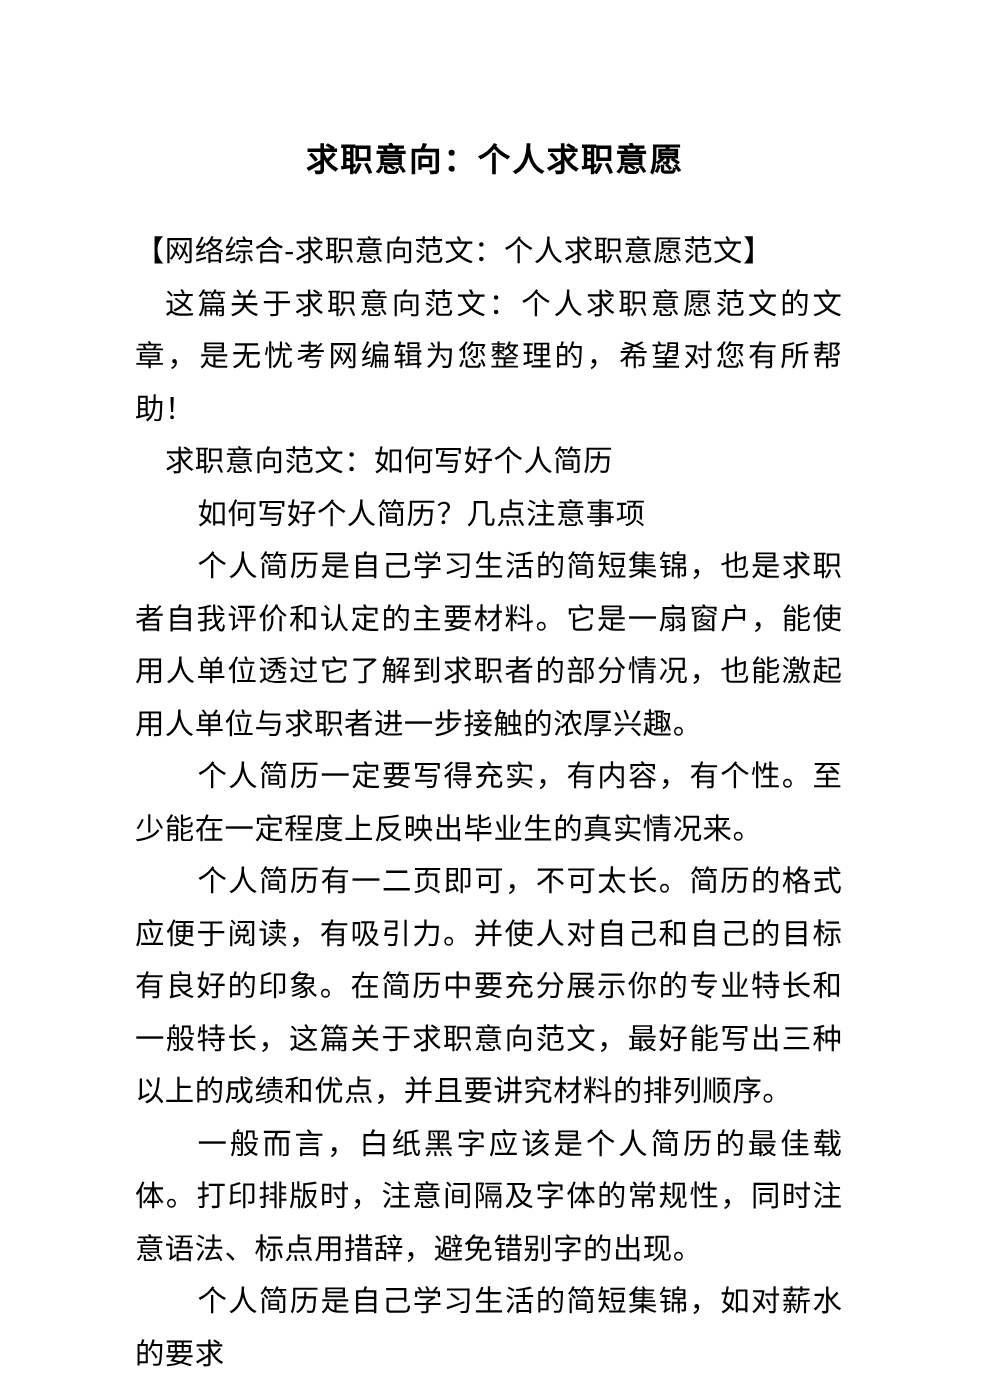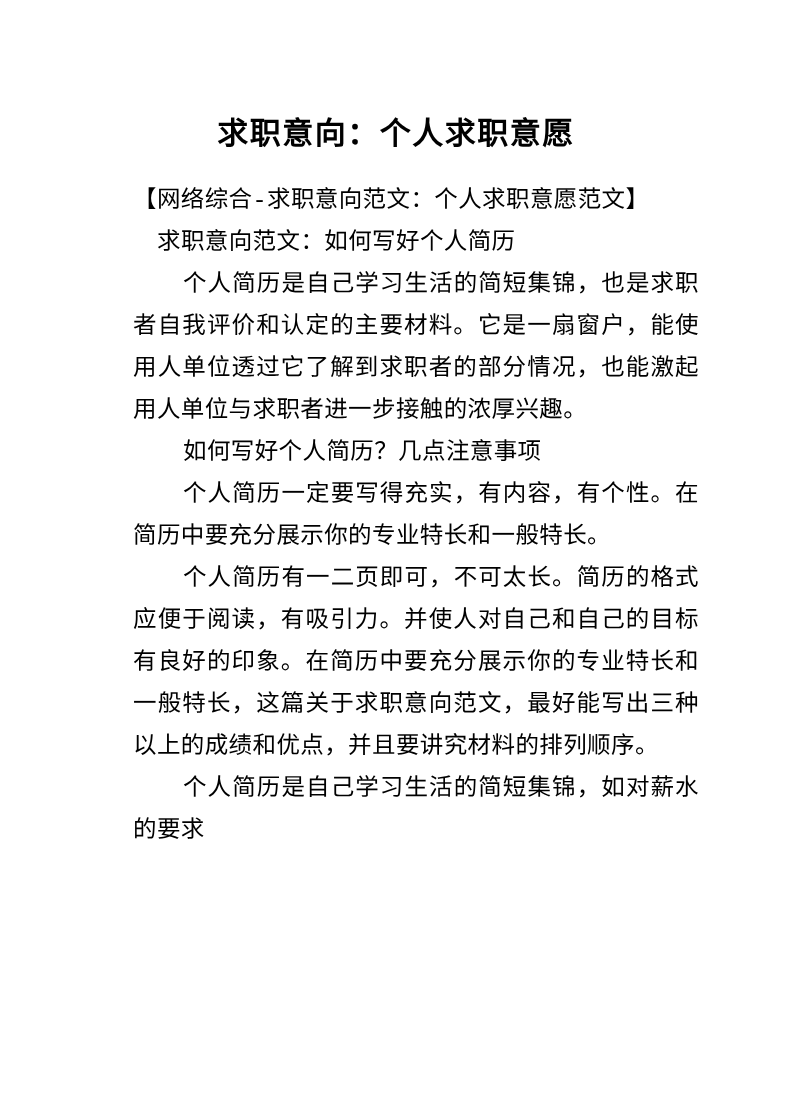--- a/index.html
+++ b/index.html
@@ -22,34 +22,33 @@
     box-sizing: border-box;
   }
 
   
   .doc-title {
     position: absolute;
     top: 92px;
     left: 0;
     width: 792px;
     text-align: center;
-    font-size: 31px;
+    font-size: 26px;
     font-weight: bold;
     letter-spacing: 1.5px;
     line-height: 40px;
     white-space: nowrap;
   }
 
   
   .body-column {
     position: absolute;
     top: 180px;
-    left: 133px;
+    left: 108px;
     width: 566px;
-    font-family: Liberation Mono, monospace;
   }
 
   .para {
     font-size: 23.5px;
     line-height: 42px;
     text-align: justify;
     text-justify: inter-character;
     text-align-last: left;
     letter-spacing: 0.4px;
     margin: 0;
@@ -65,29 +64,31 @@
 <body>
 
 <div class="page">
 
   <h1 class="doc-title">求职意向：个人求职意愿</h1>
 
   <div class="body-column">
 
     <p class="para indent-0">【网络综合-求职意向范文：个人求职意愿范文】</p>
 
+    <p class="para indent-1">这篇关于求职意向范文：个人求职意愿范文的文章，是无忧考网编辑为您整理的，希望对您有所帮助！</p>
 
     <p class="para indent-1">求职意向范文：如何写好个人简历</p>
 
+    <p class="para indent-2">如何写好个人简历？几点注意事项</p>
+
     <p class="para indent-2">个人简历是自己学习生活的简短集锦，也是求职者自我评价和认定的主要材料。它是一扇窗户，能使用人单位透过它了解到求职者的部分情况，也能激起用人单位与求职者进一步接触的浓厚兴趣。</p>
 
-    <p class="para indent-2">如何写好个人简历？几点注意事项</p>
-
-    <p class="para indent-2">个人简历一定要写得充实，有内容，有个性。在简历中要充分展示你的专业特长和一般特长。</p>
+    <p class="para indent-2">个人简历一定要写得充实，有内容，有个性。至少能在一定程度上反映出毕业生的真实情况来。</p>
 
     <p class="para indent-2">个人简历有一二页即可，不可太长。简历的格式应便于阅读，有吸引力。并使人对自己和自己的目标有良好的印象。在简历中要充分展示你的专业特长和一般特长，这篇关于求职意向范文，最好能写出三种以上的成绩和优点，并且要讲究材料的排列顺序。</p>
 
+    <p class="para indent-2">一般而言，白纸黑字应该是个人简历的最佳载体。打印排版时，注意间隔及字体的常规性，同时注意语法、标点用措辞，避免错别字的出现。</p>
 
     <p class="para indent-2">个人简历是自己学习生活的简短集锦，如对薪水的要求</p>
 
   </div>
 
 </div>
 
 </body></html>

